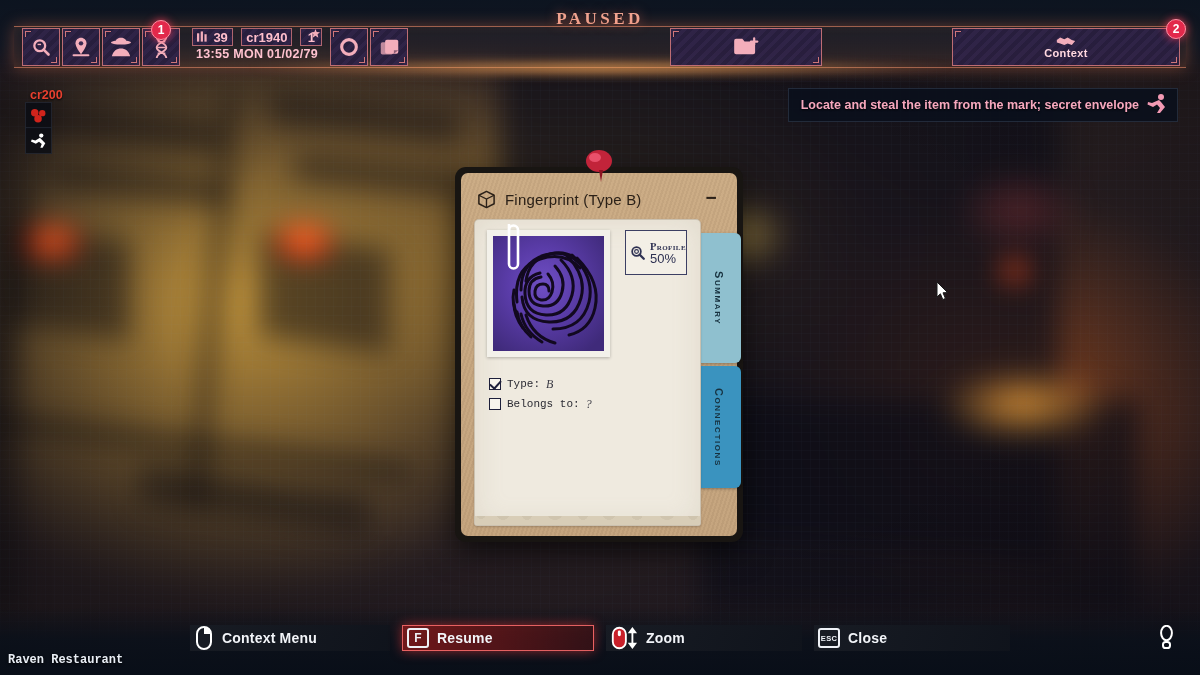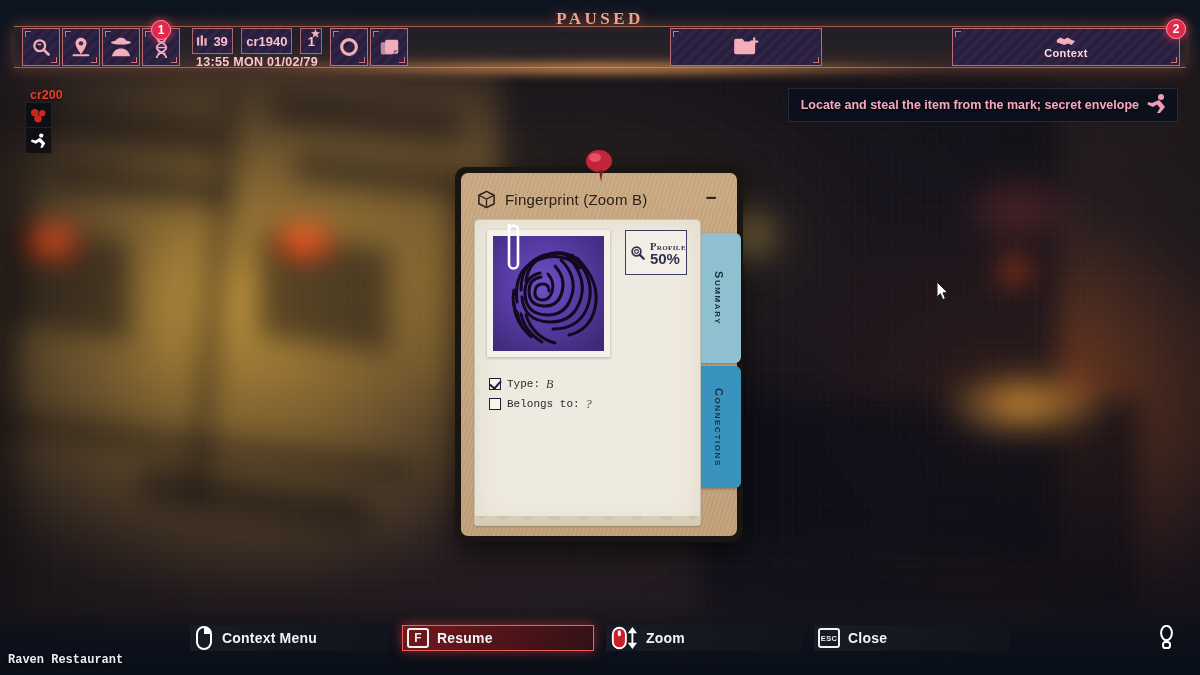--- a/index.html
+++ b/index.html
@@ -103,21 +103,21 @@
     color: #fff; font-size: 12px; font-weight: bold;
     display: flex; align-items: center; justify-content: center;
     box-shadow: 0 0 9px rgba(255,60,90,0.85); z-index: 5;
   }
   .badge.right { left: auto; right: -7px; transform: none; }
 
   
   .stats {
     position: absolute; top: 28px; left: 192px; width: 130px; height: 38px;
   }
-  .stats-row { display: flex; gap: 8px; height: 26px; }
+  .stats-row { display: flex; gap: 8px; height: 18px; }
   .stat-cell {
     border: 1px solid rgba(226,128,128,0.72);
     background: repeating-linear-gradient(135deg, rgba(48,36,72,0.96) 0 4px, rgba(40,30,62,0.96) 4px 8px);
     display: flex; align-items: center; justify-content: center; gap: 3px;
     color: #ffbfcc; font-size: 13px; font-weight: bold; padding: 0 4px;
     font-family: "Liberation Sans", sans-serif;
   }
   .clockline {
     margin-top: 1px; height: 15px; text-align: center;
     color: #ffc2cf; font-size: 12.5px; font-weight: bold; letter-spacing: .3px;
@@ -214,21 +214,21 @@
   }
   .profile-box {
     position: absolute; left: 150px; top: 10px; width: 62px; height: 45px;
     border: 1.5px solid #3c3f63; background: #f3efe6;
     display: flex; align-items: center; gap: 4px; padding-left: 4px;
   }
   .profile-title {
     font-family: "Liberation Serif", serif; font-size: 10.5px; letter-spacing: .4px;
     color: #2e3152; font-variant: small-caps; font-weight: bold; line-height: 12px;
   }
-  .profile-pct { font-size: 15px; color: #2e3152; font-weight: bold; line-height: 12px; }
+  .profile-pct { font-size: 13px; color: #2e3152; font-weight: normal; line-height: 12px; }
 
   .facts { position: absolute; left: 14px; top: 154px; width: 200px; }
   .fact-row {
     display: flex; align-items: center; gap: 6px; height: 20px;
     font-family: "Liberation Mono", monospace; font-size: 11px; color: #2b2b33;
   }
   .cbox {
     width: 12px; height: 12px; border: 1.8px solid #1d1f3a; background: #f7f4ec;
     position: relative; flex: 0 0 auto;
   }
@@ -447,21 +447,21 @@
         </svg>
     </div>
 
     <div class="card-inner">
 
       <div class="card-title">
         <svg width="19" height="19" viewBox="0 0 20 20">
             <path d="M10 1.5 L18 5.5 L18 14.5 L10 18.5 L2 14.5 L2 5.5z" fill="none" stroke="#2b2118" stroke-width="1.6" stroke-linejoin="round"></path>
             <path d="M2 5.5 L10 9.5 L18 5.5 M10 9.5 L10 18.5" fill="none" stroke="#2b2118" stroke-width="1.4"></path>
           </svg>
-        <span class="card-title-text">Fingerprint (Zoom B)</span>
+        <span class="card-title-text">Fingerprint (Type B)</span>
       </div>
 
       <div class="minimize">−</div>
 
       <div class="tabs">
         <div class="tab summary">
           <span>Summary</span>
         </div>
         <div class="tab connections">
           <span>Connections</span>

